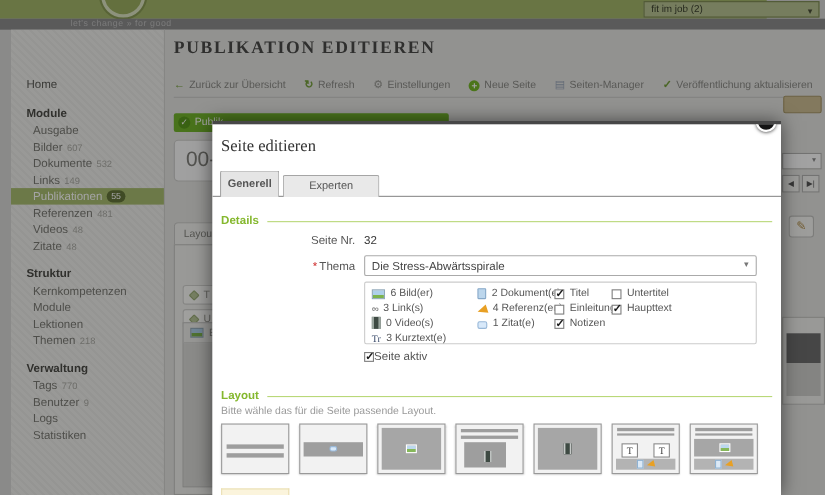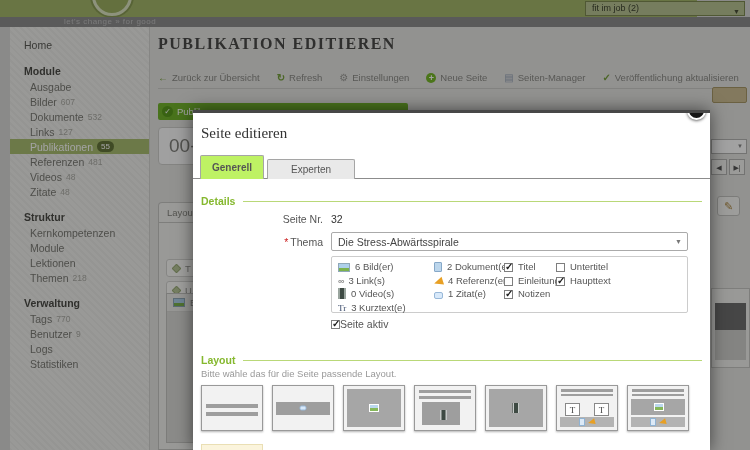--- a/index.html
+++ b/index.html
@@ -14,21 +14,21 @@
   .project-select { position:absolute; left:585px; top:1px; width:160px; height:15px; background:#b9c494;
     border:1px solid #7d8a52; color:#3d422f; font-size:9px; line-height:13px; padding:0 14px 0 6px; }
   .project-select .caret { position:absolute; right:4px; top:3px; font-size:7px; color:#4a4f38; }
   .tagline-bar { position:absolute; left:0; top:17px; width:750px; height:10px; background:#8d8d8d; z-index:1; }
   .tagline { position:absolute; left:64px; top:0; font-size:8px; line-height:10px; color:#c0c0c0; letter-spacing:.5px; }
 
   
   .sidebar { position:absolute; left:10px; top:27px; width:140px; height:423px; background:#efefec;
     border-right:1px solid #d2d2cf; z-index:1; padding-top:10px; font-size:10.5px;
     background-image:repeating-linear-gradient(45deg, rgba(0,0,0,.025) 0 2px, transparent 2px 5px); }
-  .s-home { padding:2px 14px; color:#5a5a55; margin-bottom:8px; cursor:pointer; }
+  .s-home { padding:2px 14px; color:#5a5a55; margin-bottom:8px; cursor:pointer;margin-top:32px; }
   .s-sec-title { padding:2px 14px; margin-top:10px; font-weight:bold; color:#4c4c47; }
   .s-item { padding:1.5px 14px 1.5px 20px; color:#7a7a74; cursor:pointer; display:flex; align-items:center; gap:4px; }
   .s-item .cnt { font-size:8.5px; color:#ababa5; }
   .s-item.active { background:#a9bd71; color:#ffffff; }
   .s-item.active .badge { background:rgba(45,60,15,.55); color:#fff; border-radius:8px;
     font-size:8px; padding:0 4px; line-height:11px; }
 
   
   .content { position:absolute; left:150px; top:27px; width:600px; height:423px; background:#e4e4e2; z-index:1; }
   .page-title { position:absolute; left:8px; top:8px; font-family:"Liberation Serif", serif;
@@ -90,21 +90,21 @@
     font-size:10.5px; color:#555; }
   .m-close { position:absolute; left:494px; top:-12px; width:19px; height:19px; border-radius:50%;
     background:#141414; border:2px solid #fff; color:#fff; font-size:9px; line-height:15px;
     text-align:center; z-index:12; box-shadow:0 1px 3px rgba(0,0,0,.6); cursor:pointer; }
   .m-title { position:absolute; left:8px; top:12px; font-family:"Liberation Serif", serif;
     font-size:15px; color:#333; }
   .m-tabline { position:absolute; left:0; right:0; top:65px; border-bottom:1px solid #8c8c8c; }
   .m-tabs { position:absolute; left:7px; top:42px; display:flex; align-items:flex-end; gap:3px; }
   .m-tab { border:1px solid #a5a5a5; border-bottom:none; background:#e9e9e9; color:#555;
     font-size:10px; padding:4px 23px; border-radius:2px 2px 0 0; cursor:pointer; }
-  .m-tab.active { background:#bef264; padding:6px 11px; position:relative; z-index:11; font-weight:bold; }
+  .m-tab.active { background:#e5e5e5; padding:6px 6px; position:relative; z-index:11; font-weight:bold; }
 
   .sec-head { position:absolute; left:8px; right:8px; display:flex; align-items:center; gap:8px;
     color:#85b82e; font-weight:bold; font-size:10.5px; }
   .sec-head .rule { flex:1; border-top:1px solid #b9d878; }
 
   .lbl-col { position:absolute; left:8px; width:122px; text-align:right; color:#555; }
   .req { color:#cc2222; margin-right:2px; }
   .val { position:absolute; left:138px; color:#333; }
   .thema-select { position:absolute; left:138px; top:119px; width:357px; height:19px; background:#fff;
     border:1px solid #aaa; border-radius:2px; padding:3px 16px 0 6px; color:#444; cursor:pointer; }
@@ -183,21 +183,21 @@
     <div class="s-item">
       <span>Bilder</span>
       <span class="cnt">607</span>
       </div>
     <div class="s-item">
       <span>Dokumente</span>
       <span class="cnt">532</span>
       </div>
     <div class="s-item">
       <span>Links</span>
-      <span class="cnt">127</span>
+      <span class="cnt">149</span>
       </div>
     <div class="s-item active">
       <span>Publikationen</span>
       <span class="badge">55</span>
       </div>
     <div class="s-item">
       <span>Referenzen</span>
       <span class="cnt">481</span>
       </div>
     <div class="s-item">

